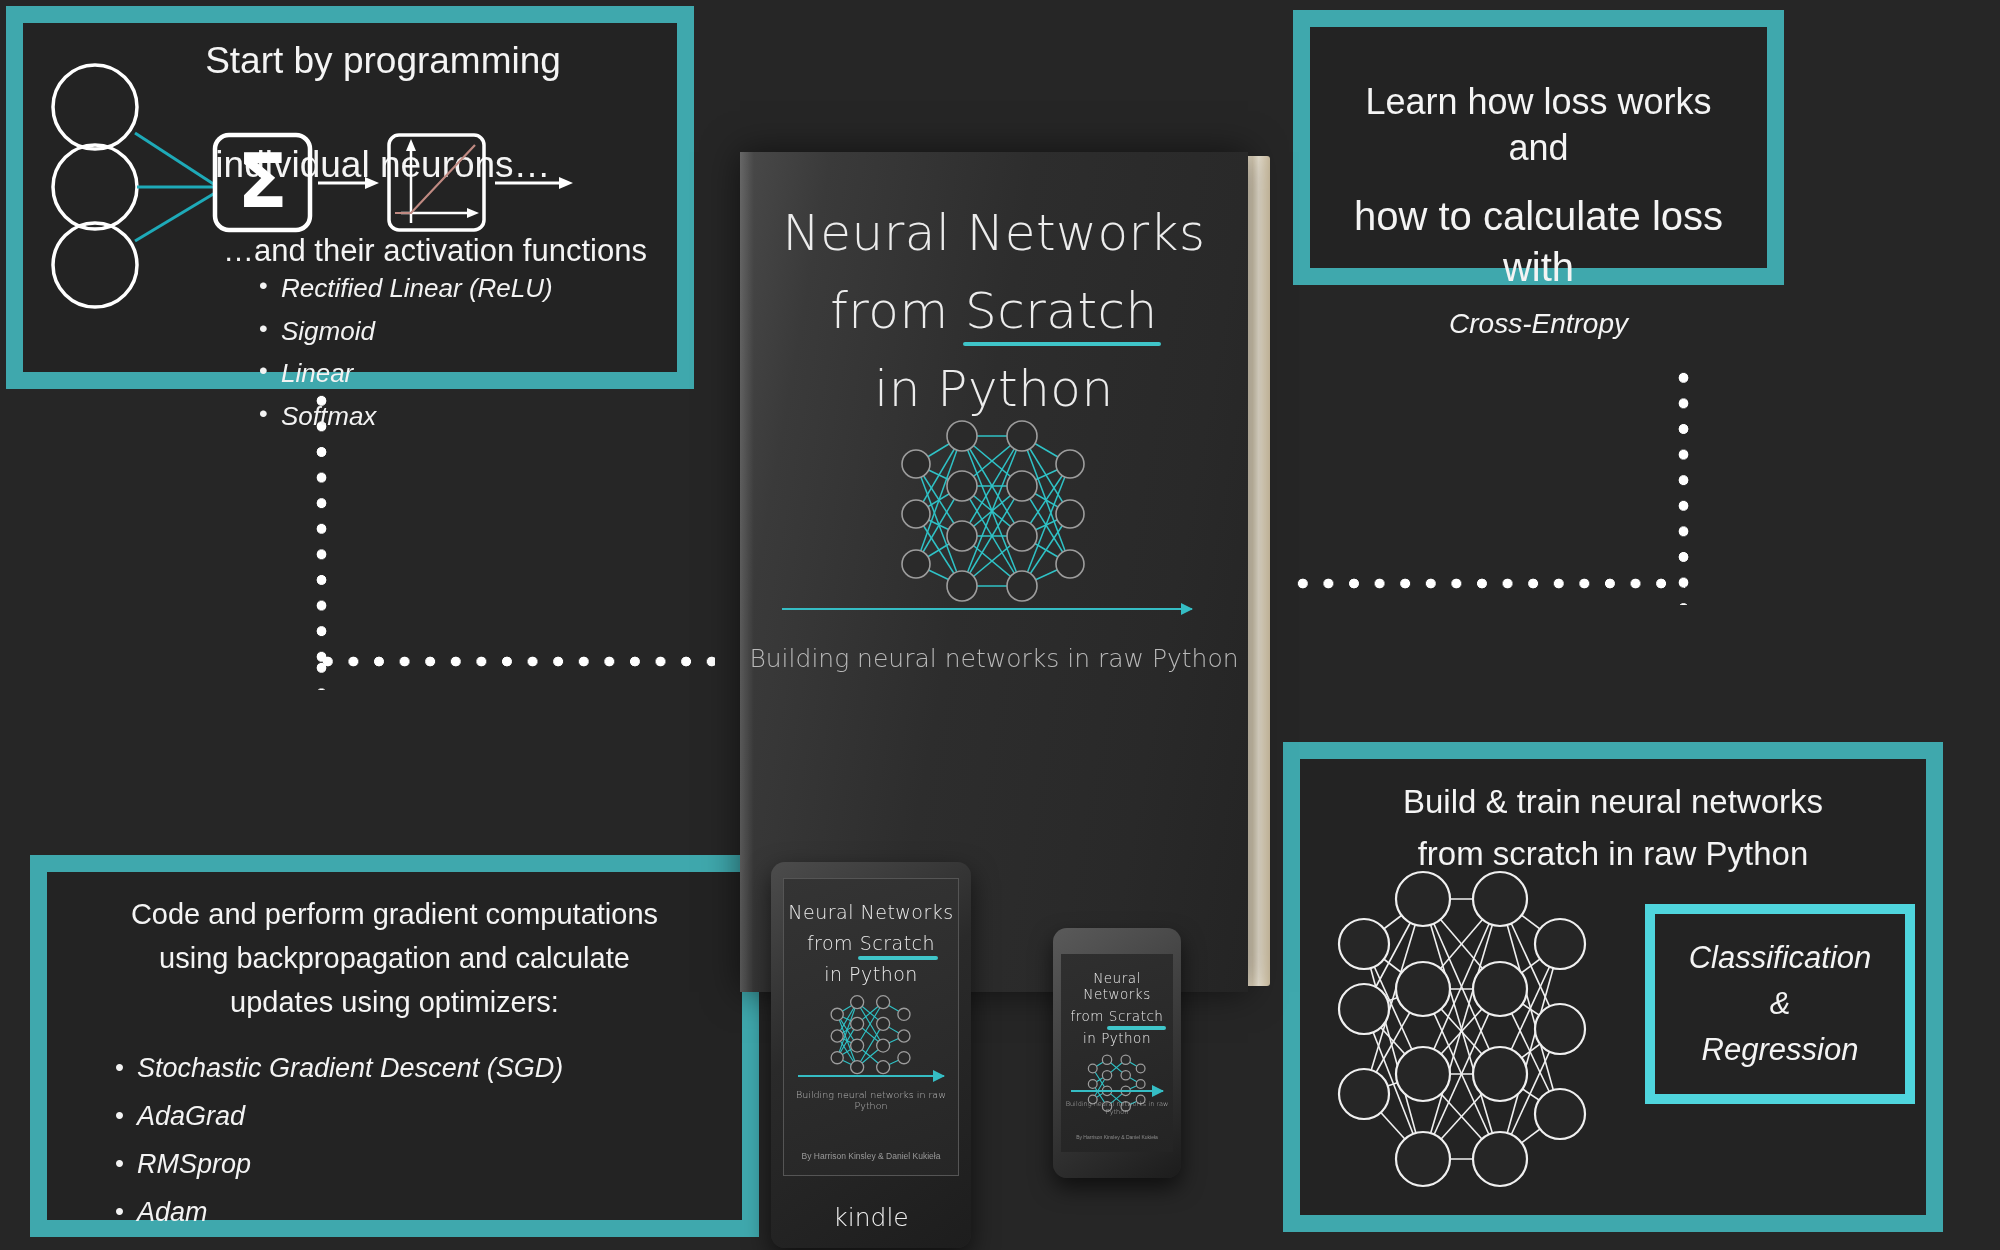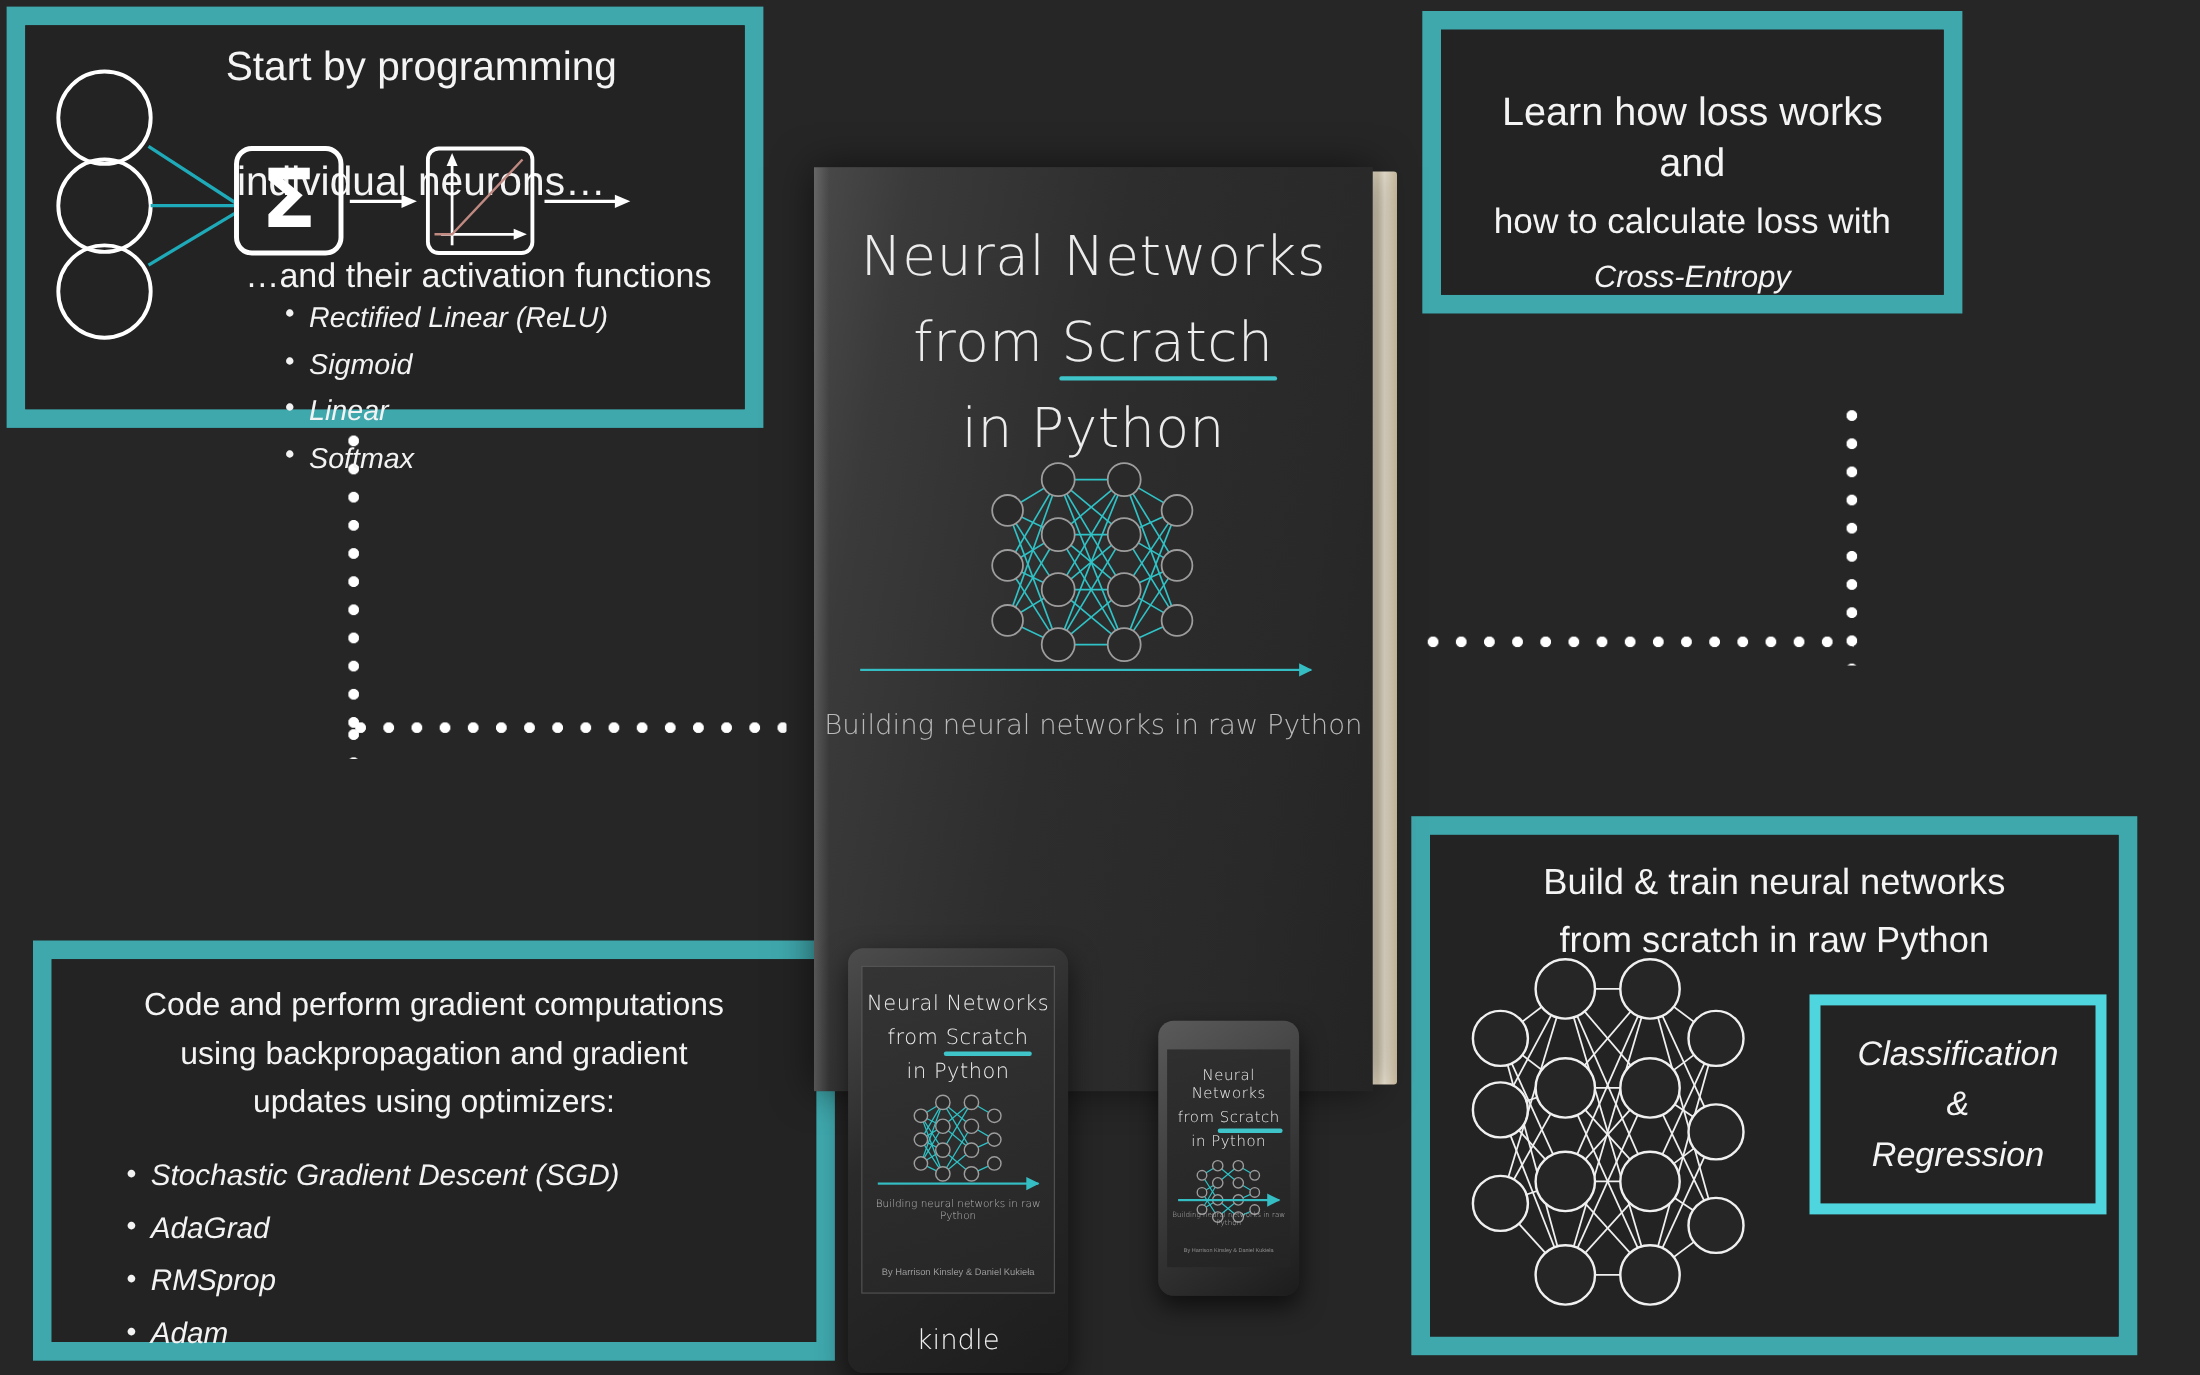--- a/index.html
+++ b/index.html
@@ -160,37 +160,37 @@
         <li style="margin-bottom:8px;">Linear</li>
         <li>Softmax</li>
       </ul>
     </div>
   </div>
 
   <div class="panel" style="left:30px; top:855px; width:729px; height:382px;text-decoration:underline;">
     <div class="frame"></div>
     <div class="inner" style="padding:24px 22px;">
       <div class="hl" style="font-size:29px;">Code and perform gradient computations</div>
-      <div class="hl" style="font-size:29px; margin-top:7px;">using backpropagation and gradient</div>
+      <div class="hl" style="font-size:29px; margin-top:7px;">using backpropagation and calculate</div>
       <div class="hl" style="font-size:29px; margin-top:7px;">updates using optimizers:</div>
 
       <ul class="bullets" style="margin-top:30px; margin-left:38px; font-size:27px;">
         <li style="margin-bottom:12px;">Stochastic Gradient Descent (SGD)</li>
         <li style="margin-bottom:12px;">AdaGrad</li>
         <li style="margin-bottom:12px;">RMSprop</li>
         <li>Adam</li>
       </ul>
     </div>
   </div>
 
   <div class="panel" style="left:1293px; top:10px; width:491px; height:275px;">
     <div class="frame"></div>
     <div class="inner" style="padding:52px 30px; justify-content:flex-start;">
       <div class="hl" style="font-size:36px;">Learn how loss works and</div>
-      <div class="hl" style="font-size:32px; margin-top:10px;">how to calculate loss with</div>
+      <div class="hl" style="font-size:40px; margin-top:20px;">how to calculate loss with</div>
       <div class="hl italic" style="font-size:28px; margin-top:12px;">Cross-Entropy</div>
     </div>
   </div>
 
   <div class="panel" style="left:1283px; top:742px; width:660px; height:490px;">
     <div class="frame"></div>
     <div class="inner" style="padding:22px 20px;">
       <div class="hl" style="font-size:33px;">Build &amp; train neural networks</div>
       <div class="hl" style="font-size:33px; margin-top:10px;">from scratch in raw Python</div>
 

